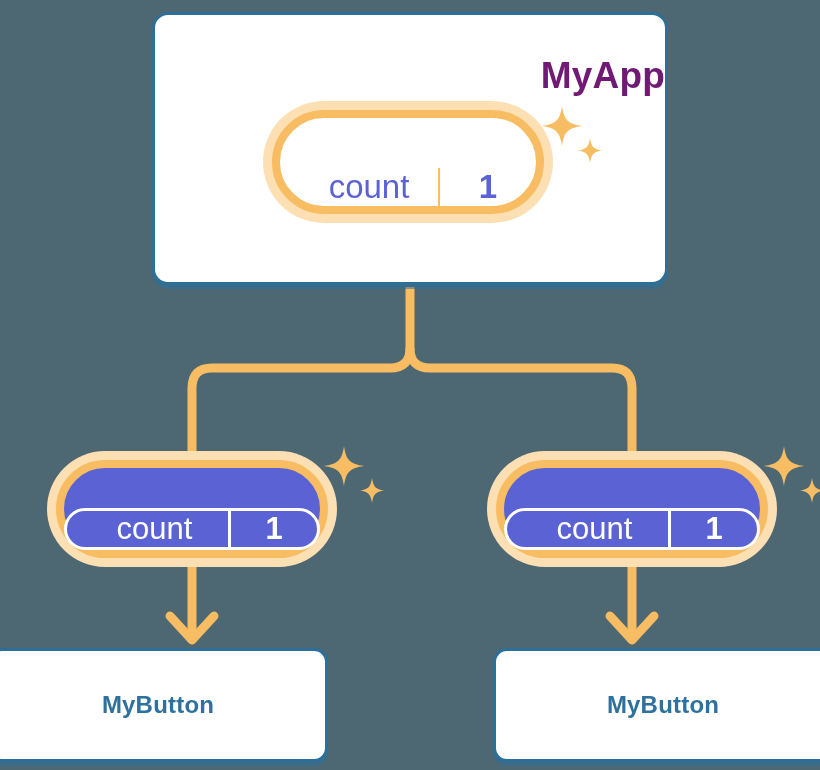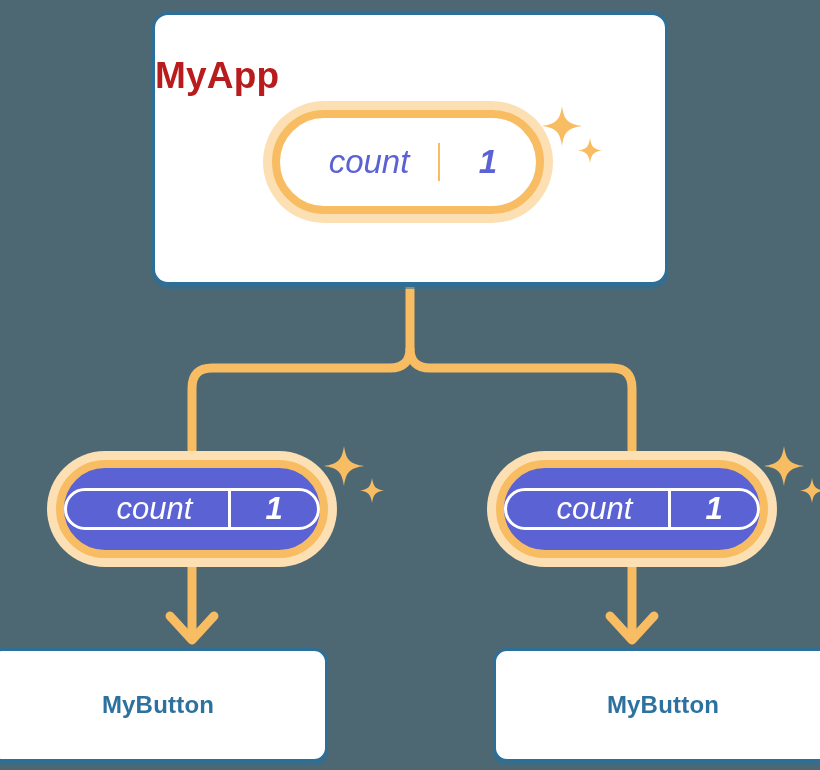--- a/index.html
+++ b/index.html
@@ -41,41 +41,40 @@
     background: #ffffff;
     border: 3px solid #2c7099;
     border-radius: 16px;
     box-shadow: 0 4px 0 0 rgba(44,112,153,0.55);
   }
   .app-title {
     position: absolute;
     left: 0;
     right: 0;
     top: 40px;
-    text-align: left;
+    text-align: right;
     font-size: 37px;
     font-weight: 600;
-    color: #b91c1c;
+    color: #701a75;
     letter-spacing: 0.2px;
   }
 
   
   .pill-wrap {
     position: absolute;
   }
   .pill {
     position: relative;
     box-sizing: border-box;
     display: flex;
-    align-items: center;
+    align-items: flex-end;
     border-radius: 999px;
     border: 8px solid #f8bd63;
     background: #ffffff;
     box-shadow: 0 0 0 9px #fce0b4;
-    font-style: italic;
   }
   .pill.filled {
     background: #5b62d4;
     border: 8px solid #f8bd63;
     box-shadow: 0 0 0 9px #fce0b4;
   }
   .pill.filled .pill-inner {
     border: 3px solid #ffffff;
     background: #5b62d4;
   }

